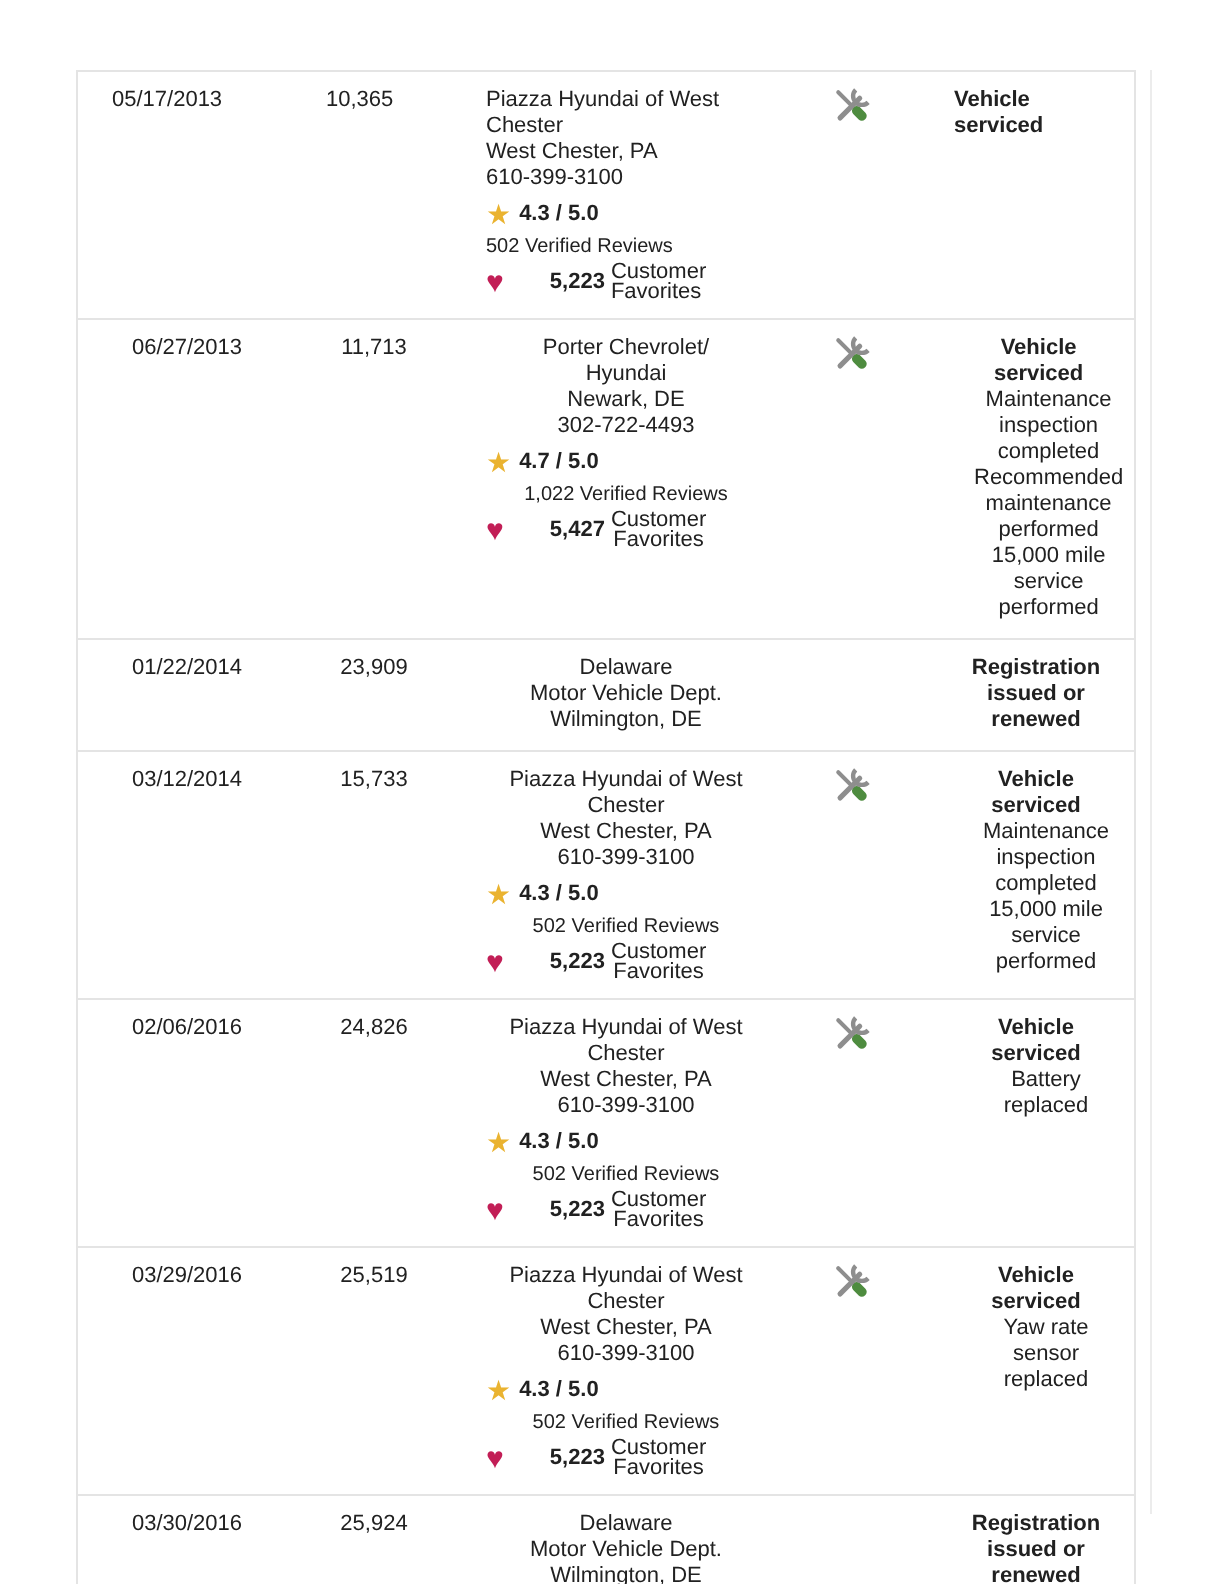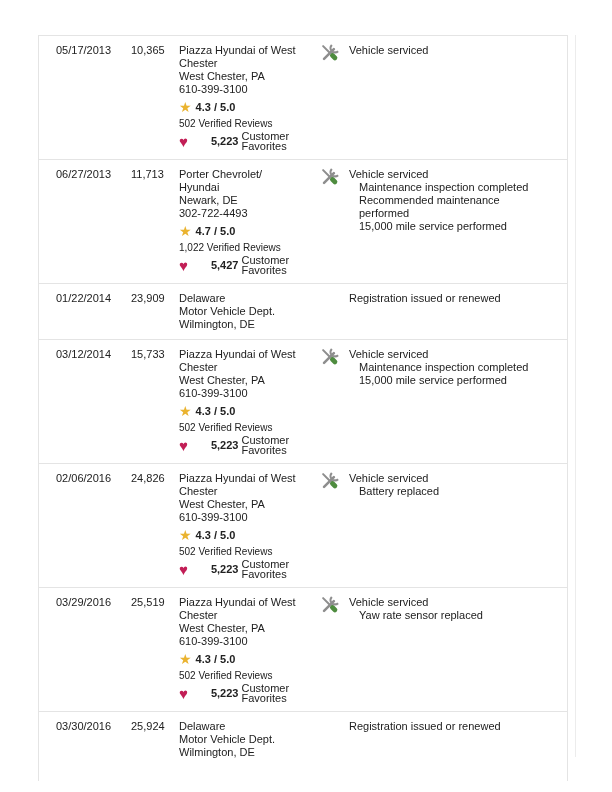--- a/index.html
+++ b/index.html
@@ -21,34 +21,35 @@
   .report-table{
     position:absolute;left:38px;top:35px;width:530px;
     border:1px solid var(--border);border-bottom:none;
     padding-bottom:14px;background:#fff;
   }
   .row{
     display:grid;
     grid-template-columns:75px 48px 140px 30px 1fr;
     padding:8px 8px 8px 17px;
     min-height:52px;
-  }
-  .row + .row{border-top:1px solid var(--border);}
+    gap:32px;
+  }
+  .row + .row{border-top:1px solid var(--border);text-align:center;}
   .cell{align-self:start;}
   .dealer-name,.dealer-location,.dealer-phone{white-space:pre-line;}
   .rating-row{display:flex;align-items:center;gap:4px;margin-top:4px;font-weight:bold;}
   .star{color:var(--star);font-size:14px;line-height:14px;}
   .reviews{font-size:10px;line-height:13px;margin-top:3px;}
   .favorites-row{display:flex;align-items:center;gap:3px;margin-top:1px;}
   .heart{color:var(--heart);font-size:15px;line-height:15px;}
   .fav-count{font-weight:bold;margin-left:20px;}
   .fav-label{font-size:11px;line-height:10px;white-space:pre-line;}
   .icon-cell{padding-top:0;}
   .icon-cell svg{display:block;margin-top:-2px;}
-  .event-title{font-weight:normal;}
+  .event-title{font-weight:bold;}
   .event-details .detail{padding-left:10px;white-space:pre-line;}
   .page-right-line{
     position:absolute;left:575px;top:35px;width:1px;height:722px;
     background:#ececec;
   }
 </style>
 </head>
 <body>
 
 <div class="report-table">

